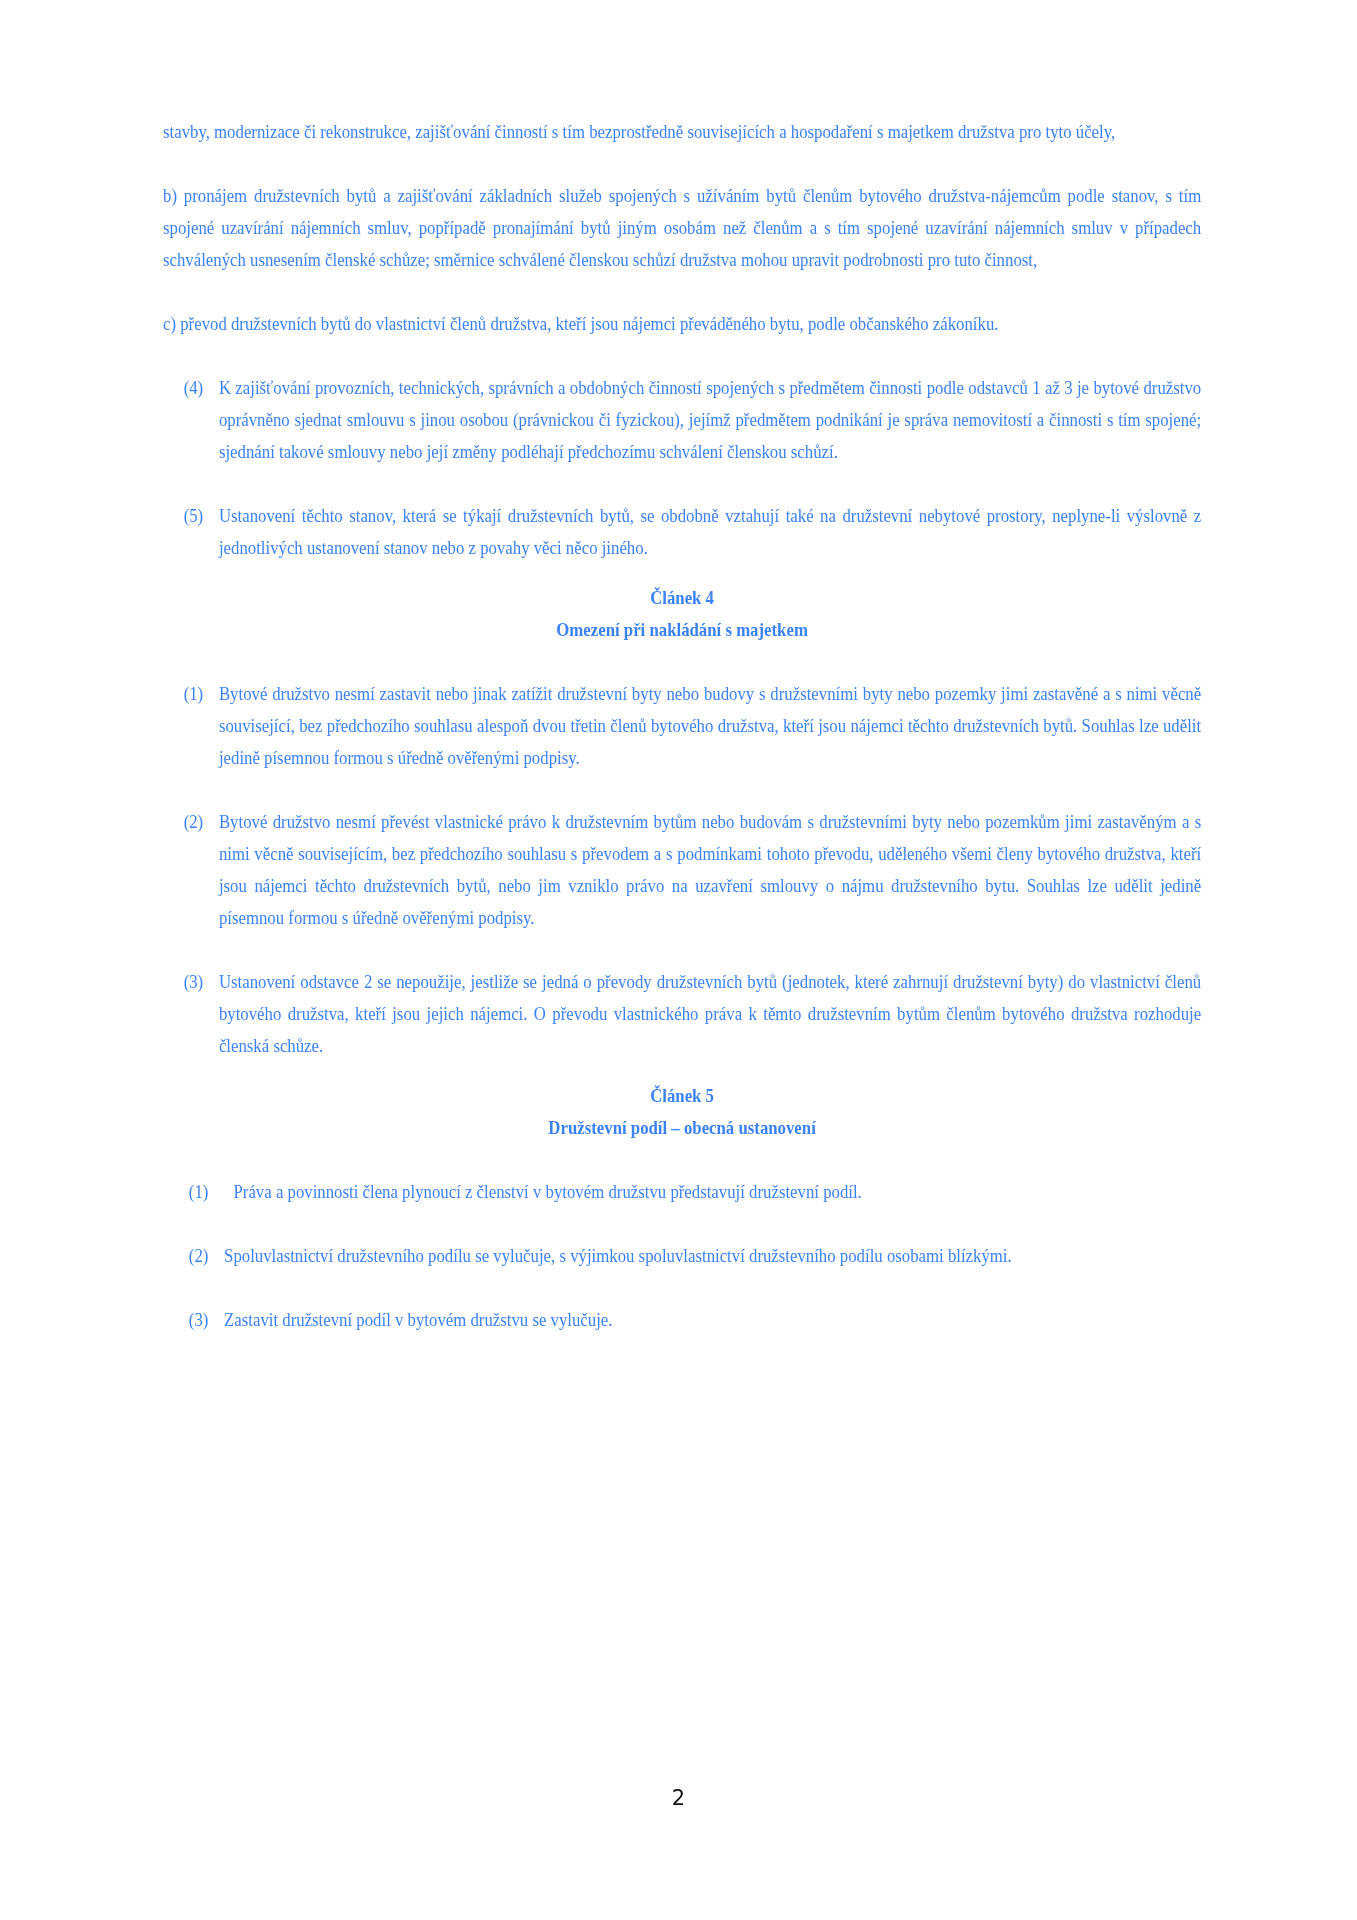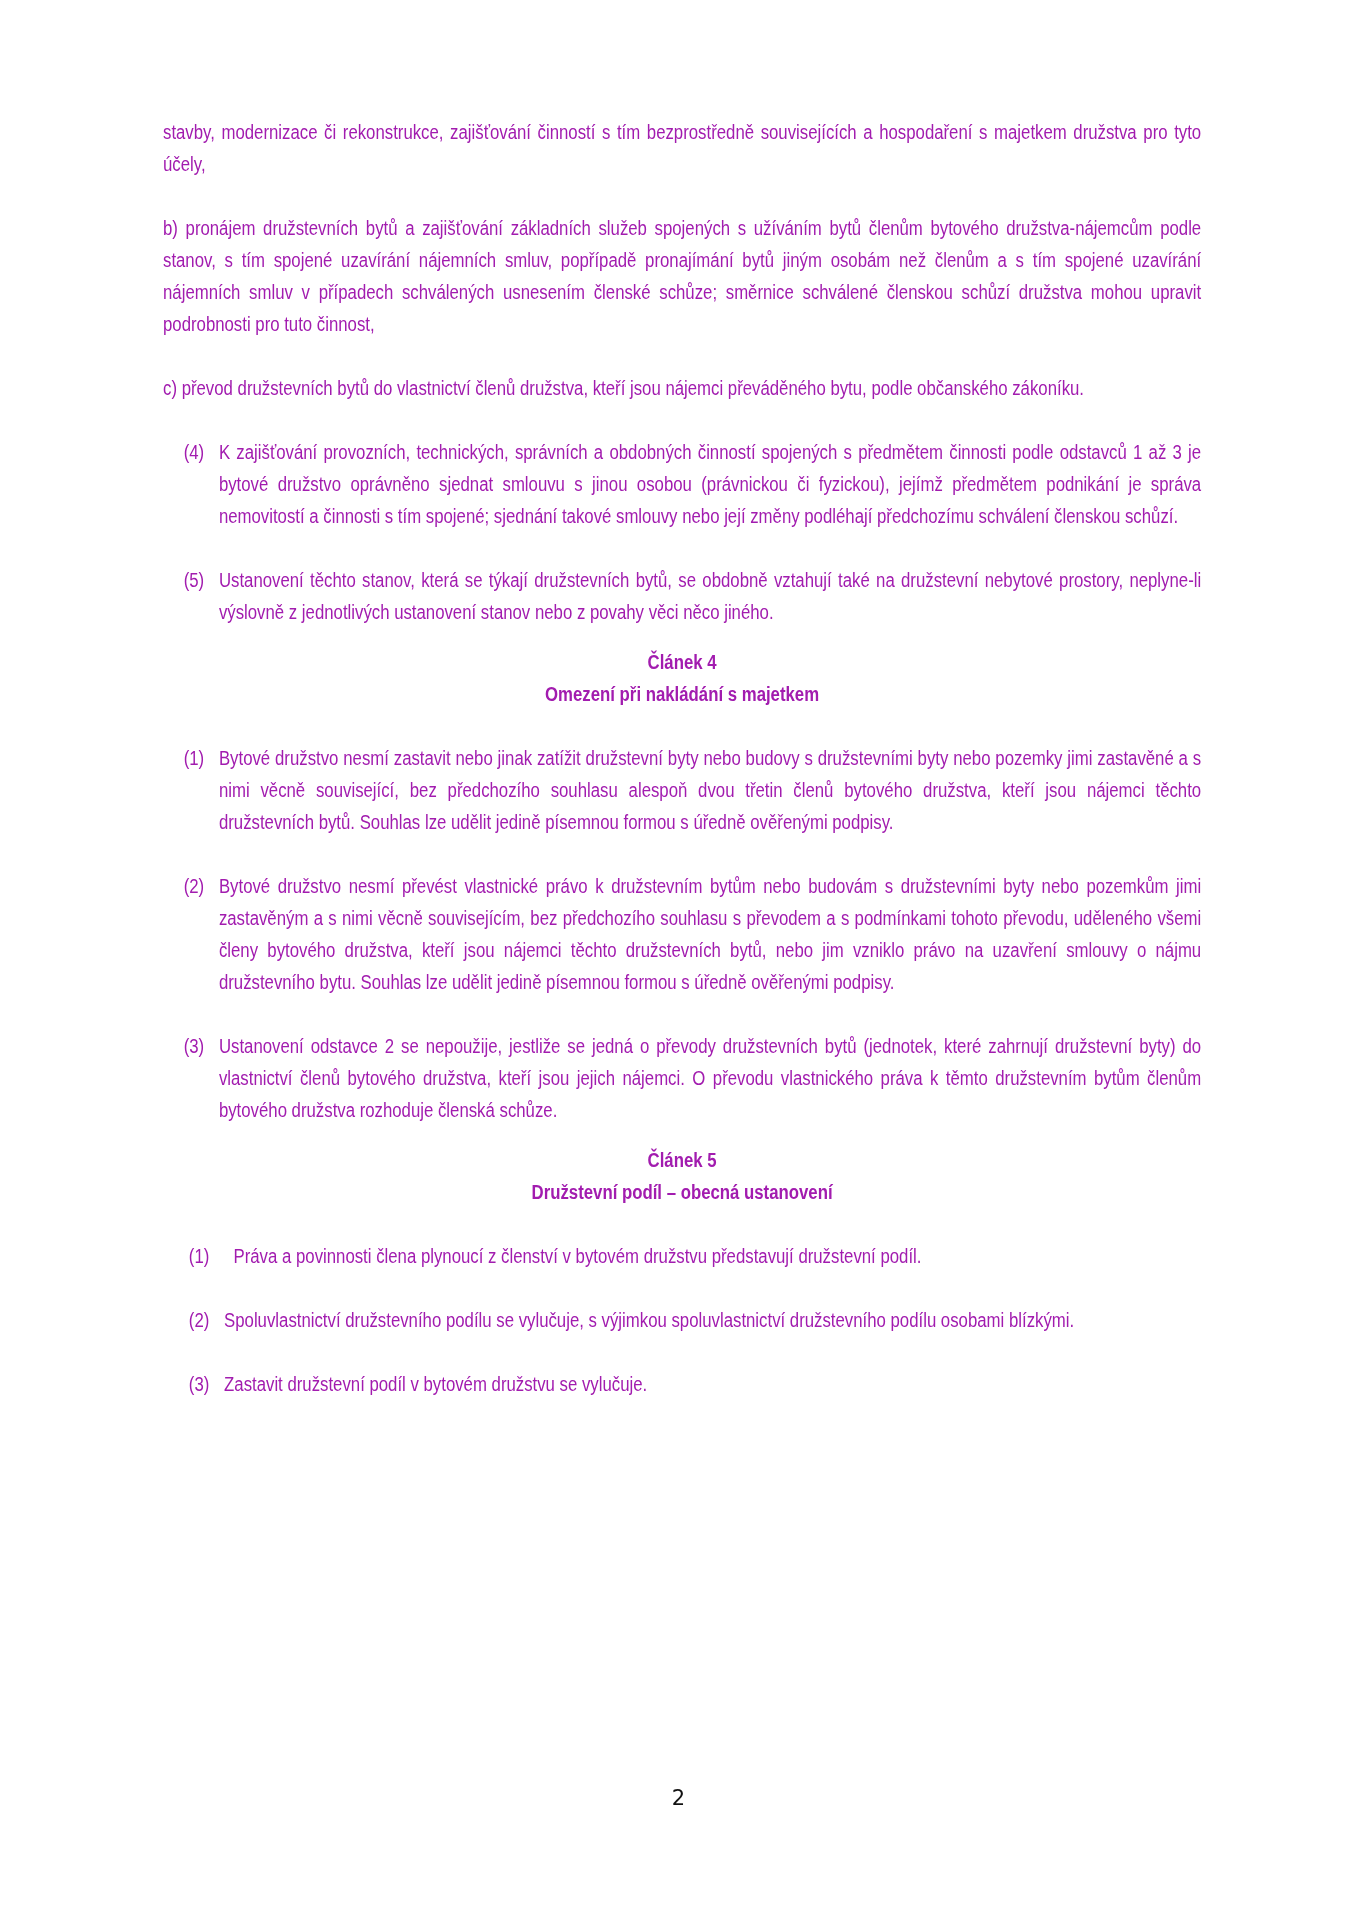--- a/index.html
+++ b/index.html
@@ -1,20 +1,20 @@
 <!DOCTYPE html>
 <html><head>
 <meta charset="utf-8">
 <style>
   html, body { margin: 0; padding: 0; background: #ffffff; }
   body { width: 1357px; height: 1920px; position: relative; overflow: hidden; }
   .page {
     position: absolute; left: 163px; top: 116px; width: 1038px;
-    font-family: Liberation Sans, sans-serif;
-    font-size: 19.5px; line-height: 32px; color: #a21caf;
+    font-family: Liberation Serif, serif;
+    font-size: 19.5px; line-height: 32px; color: #3b82f6;
   }
   .cond { transform: scaleX(0.86); transform-origin: left top; width: 116.3%; }
   p { margin: 0; text-align: justify; }
   .para { margin-bottom: 32px; }
   .item { display: flex; margin-bottom: 32px; }
   .item .num { flex: 0 0 41px; margin-left: 24px; }
   .item .txt { flex: 1; text-align: justify; }
   .item.wide .num { flex: 0 0 52px; margin-left: 30px; }
   .heading { text-align: center; font-weight: bold; line-height: 32px; }
   .heading-block { margin: -4px 0 32px 0; }

